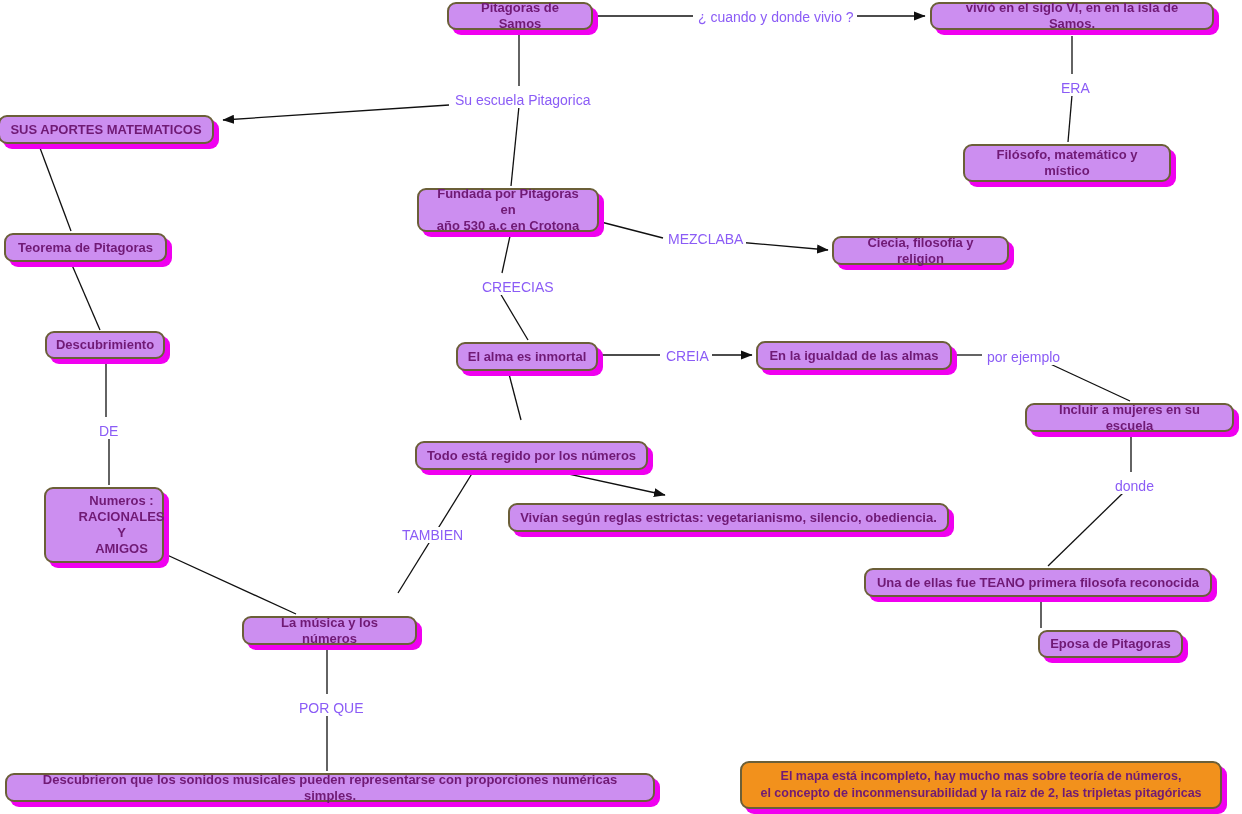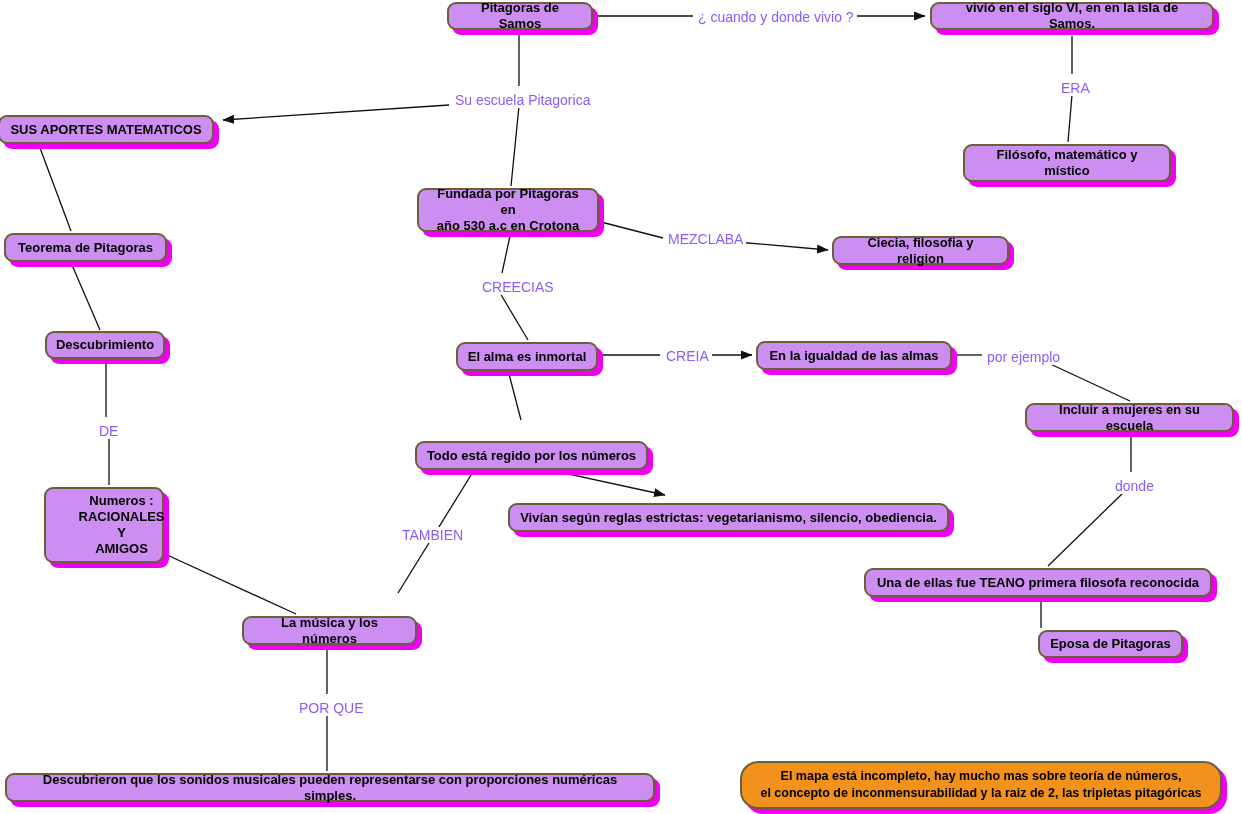--- a/index.html
+++ b/index.html
@@ -22,37 +22,36 @@
     width: 1242px;
     height: 814px;
   }
   .node {
     position: absolute;
     box-sizing: border-box;
     background: #cc8ef0;
     border: 2px solid #6b5f38;
     border-radius: 9px;
     box-shadow: 5px 5px 0 0 #f000f0;
-    color: #000000;
+    color: #701a75;
     font-weight: bold;
     font-size: 13px;
     line-height: 16px;
     display: flex;
     align-items: center;
     justify-content: center;
     text-align: center;
     padding: 3px 9px;
     white-space: pre-line;
     z-index: 3;
   }
   .node.note {
     background: #f2911c;
     font-size: 12.5px;
     line-height: 17px;
-    border-radius: 18px;
   }
   .edge-label {
     position: absolute;
     font-family: "Liberation Sans", sans-serif;
     font-size: 14px;
     font-weight: normal;
     color: #8b5cf6;
     background: #ffffff;
     white-space: nowrap;
     padding: 0 3px;

